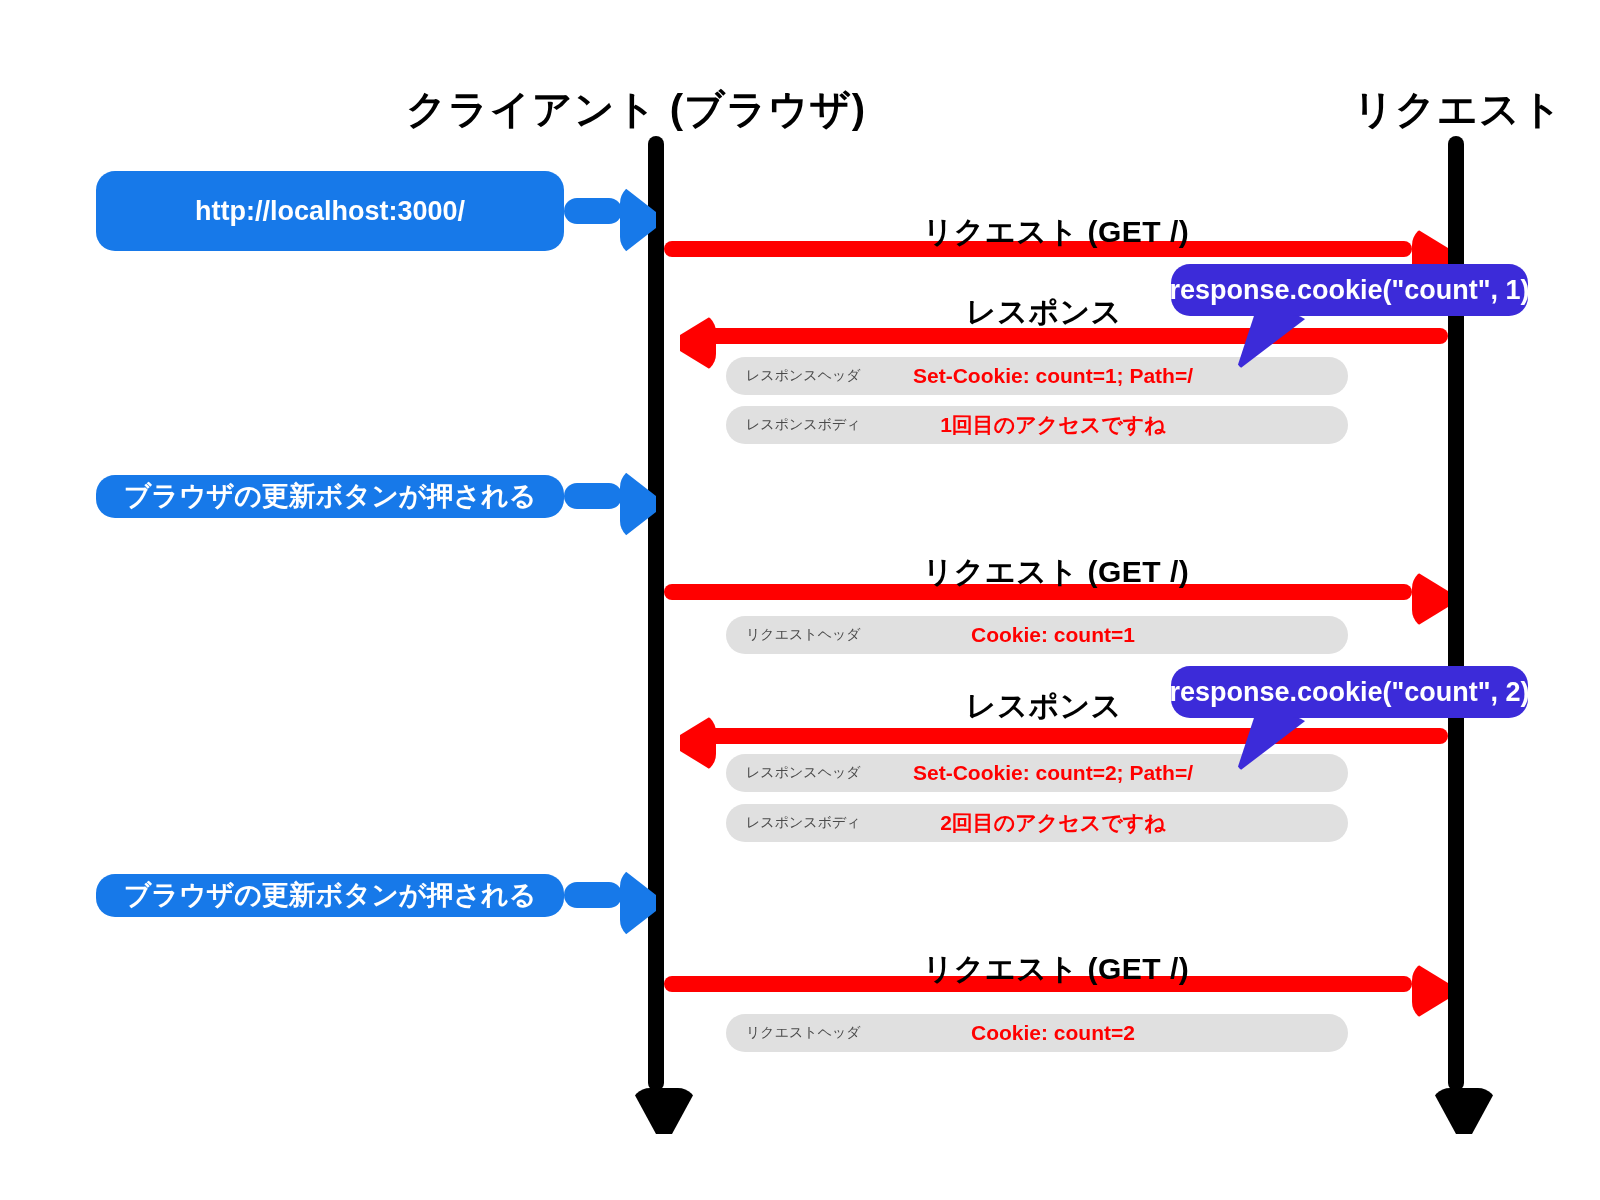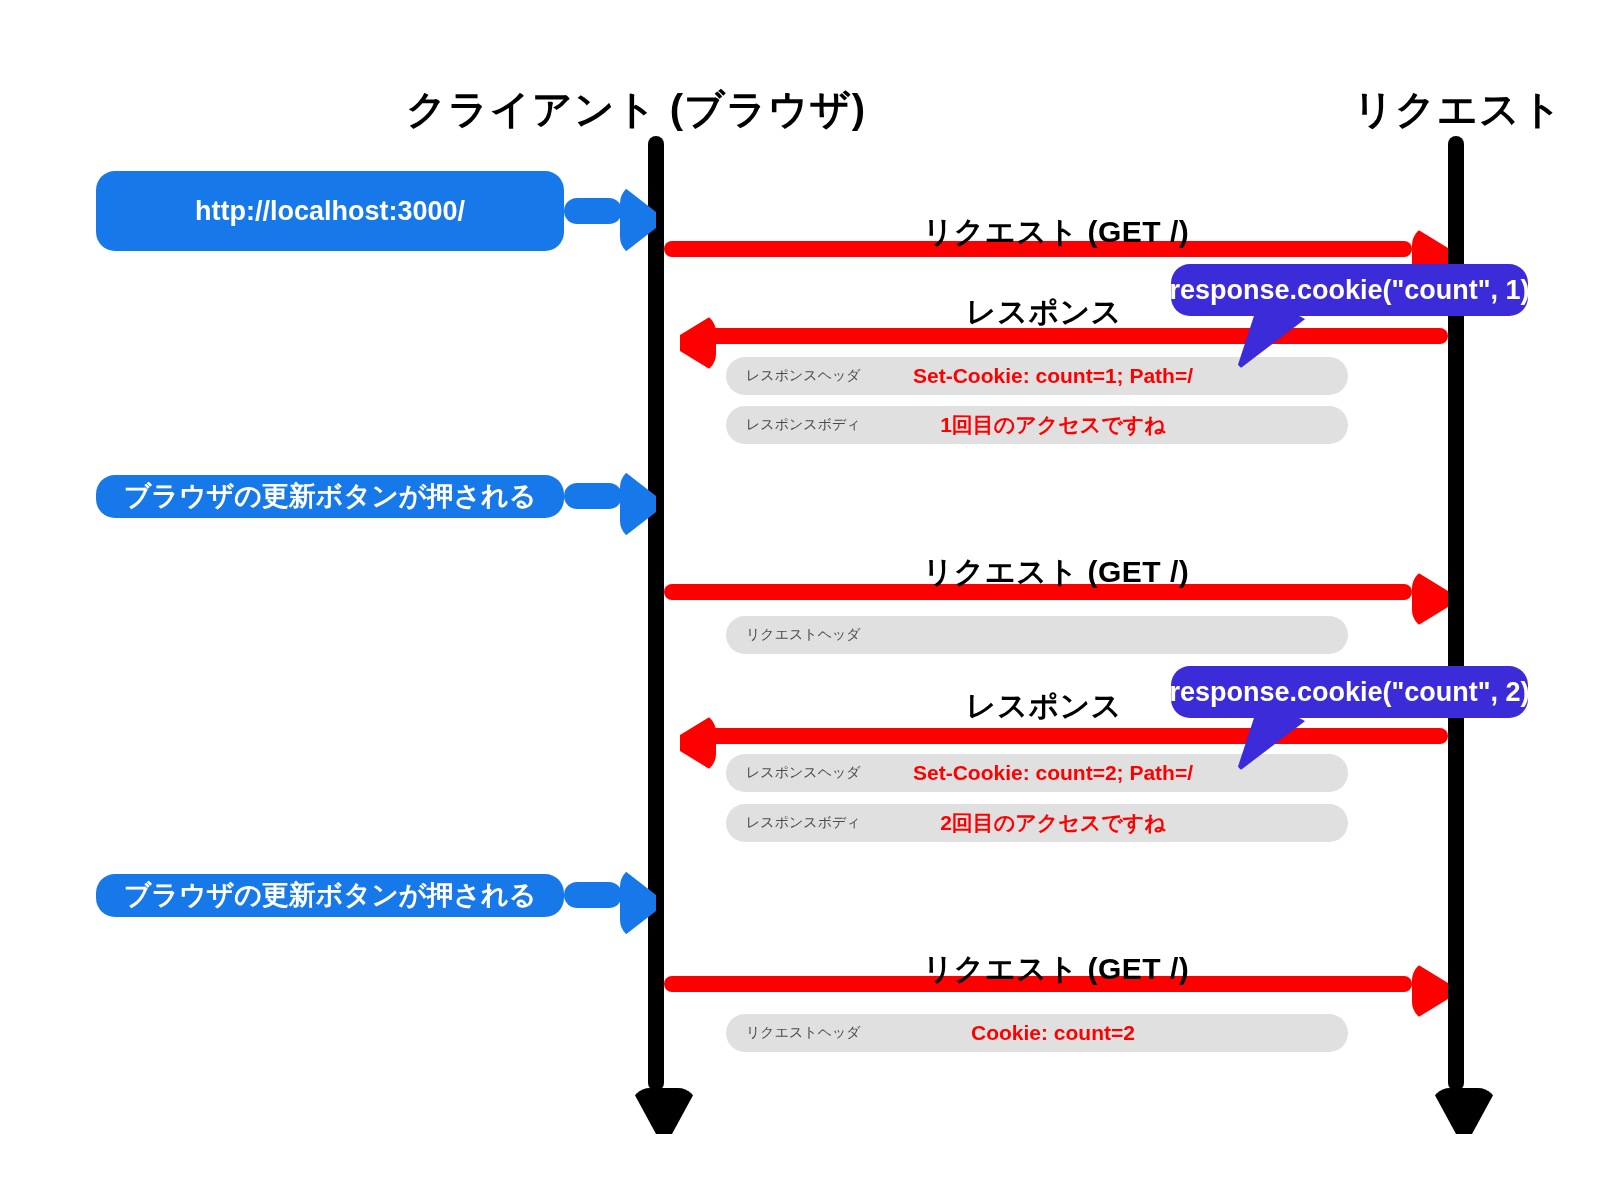--- a/index.html
+++ b/index.html
@@ -207,20 +207,21 @@
   </div>
   <div class="event-arrow-shaft" style="top:467px;"></div>
   <div class="event-arrow-head" style="top:452px;"></div>
 
   <div class="msg-label" style="left:1040px; top:528px;">リクエスト (GET /)</div>
   <div class="msg-shaft" style="left:648px; top:568px; width:748px;"></div>
   <div class="msg-head-right" style="left:1396px; top:553px;"></div>
 
   <div class="detail-row" style="top:600px;">
     <span class="row-label">リクエストヘッダ</span>
+    <span class="row-value">Cookie: count=1</span>
   </div>
 
   <div class="msg-label" style="left:1028px; top:662px;">レスポンス</div>
   <div class="msg-shaft" style="left:684px; top:712px; width:748px;"></div>
   <div class="msg-head-left" style="left:648px; top:697px;"></div>
 
   <div class="code-bubble" style="top:650px;">response.cookie("count", 2)</div>
   <div class="code-bubble-tail" style="top:701px;"></div>
 
   <div class="detail-row" style="top:738px;">

